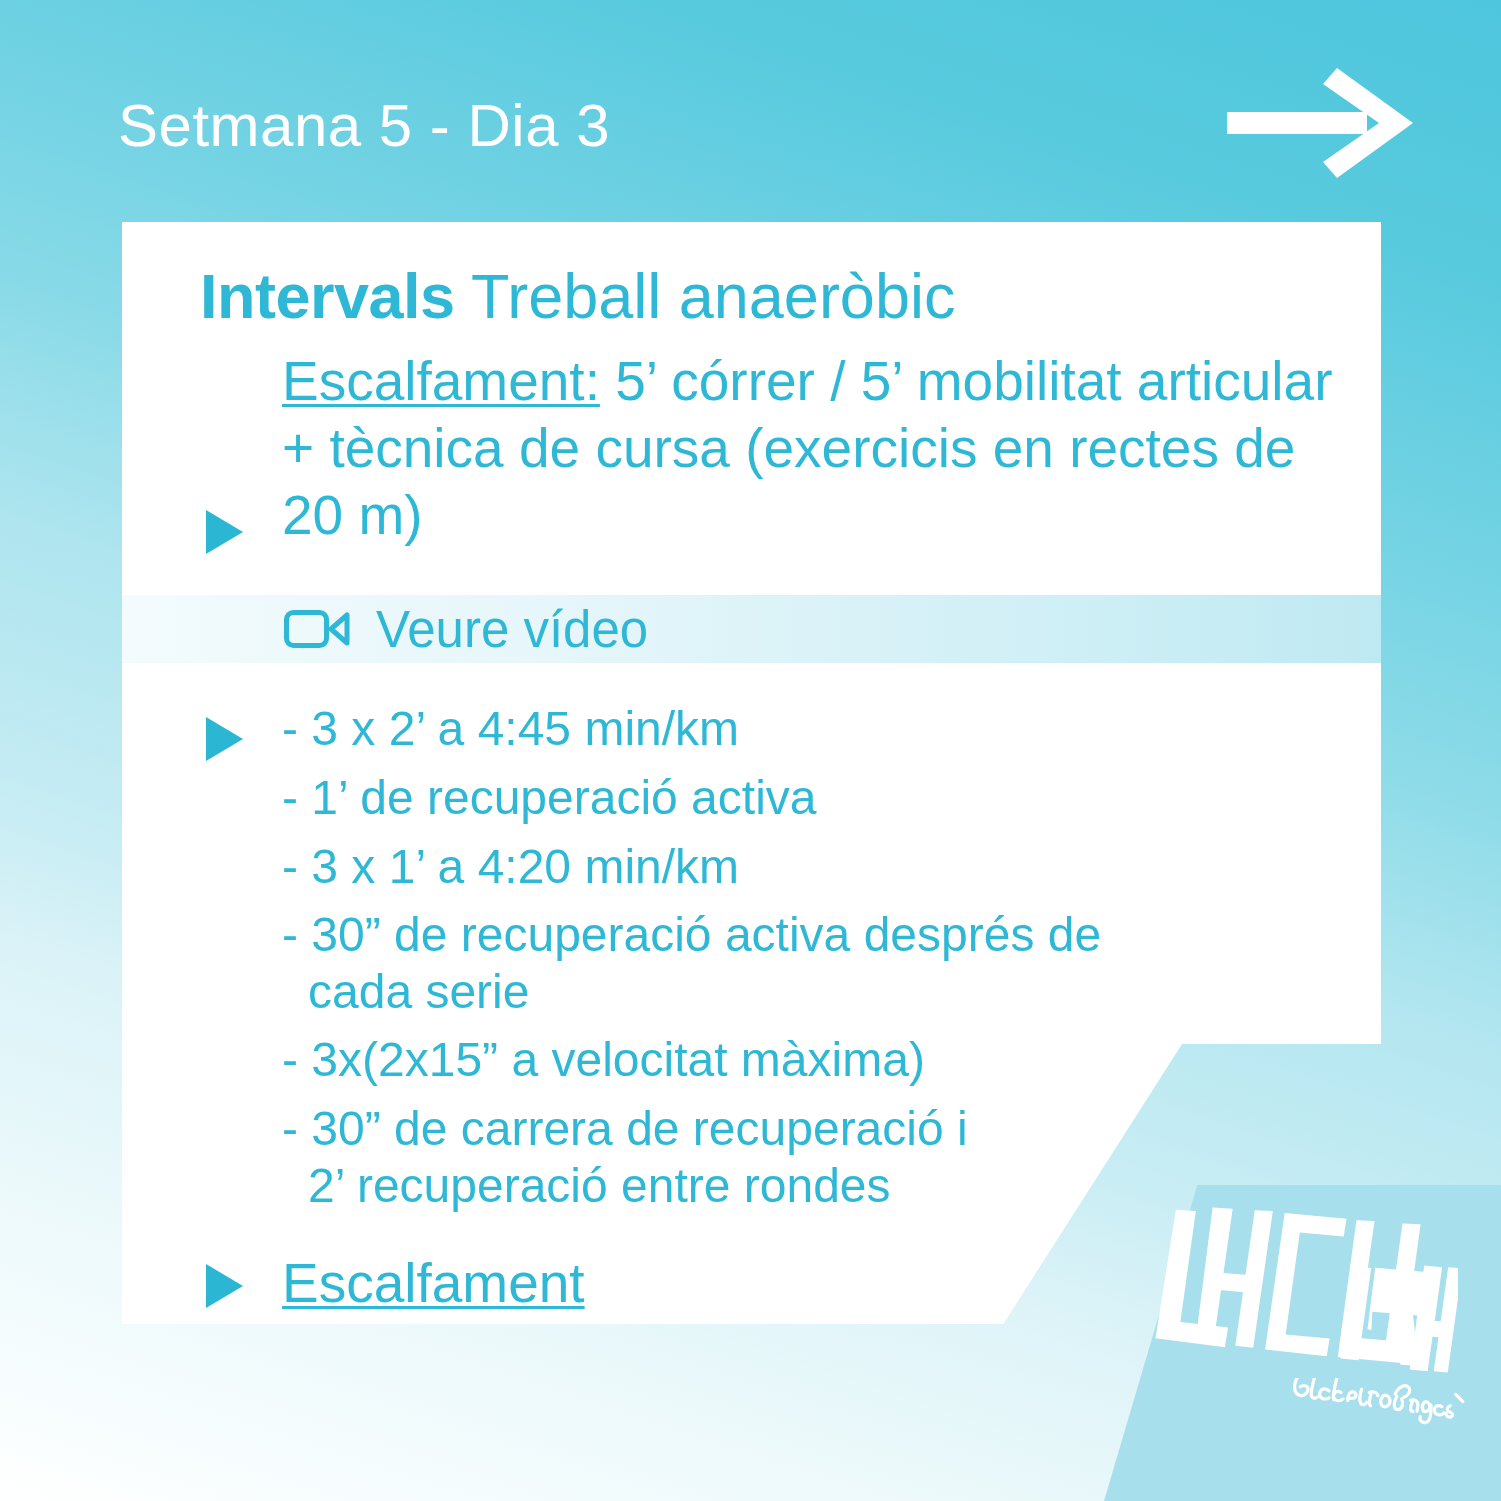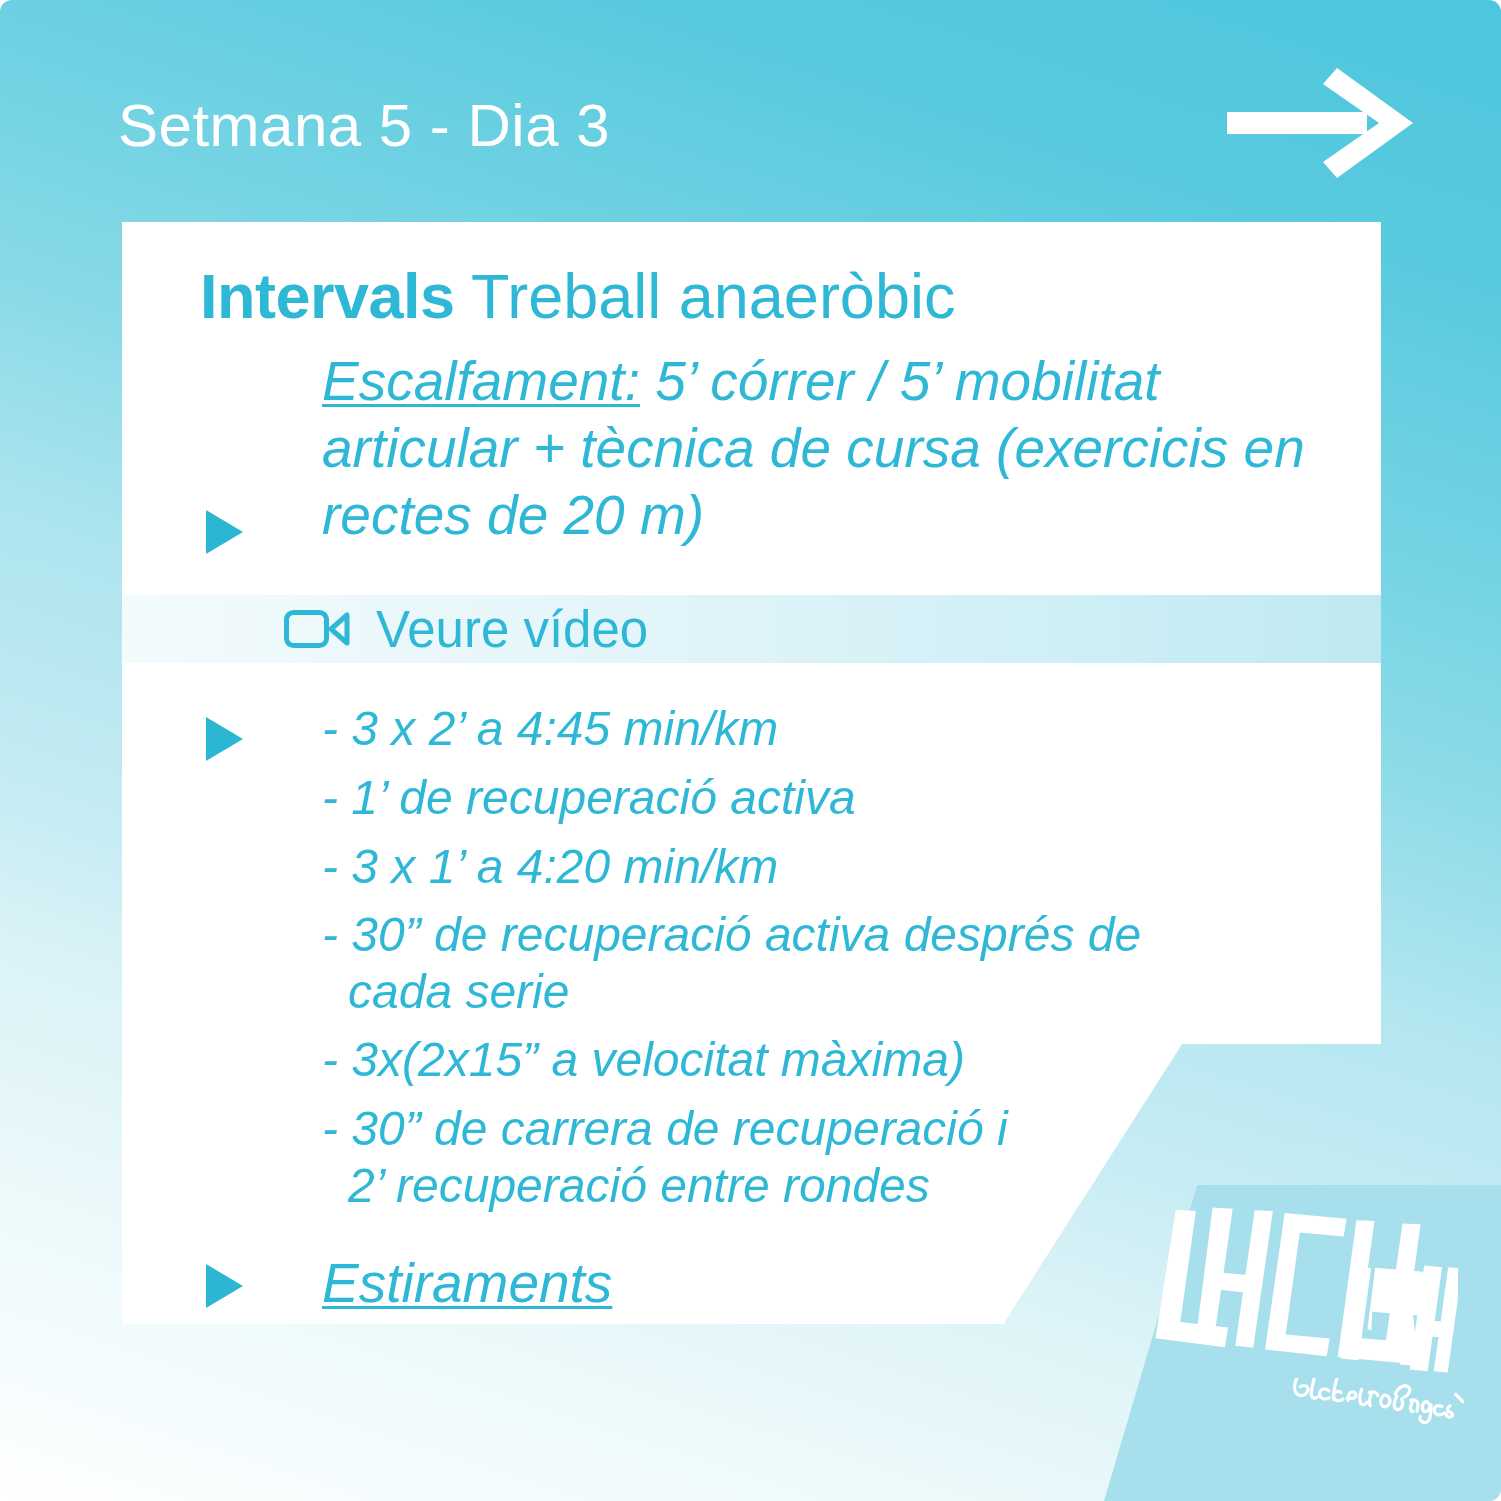--- a/index.html
+++ b/index.html
@@ -22,21 +22,20 @@
         #4ec6dd 0%,
         #58cade 14%,
         #76d4e4 30%,
         #9adfeb 46%,
         #bde9f2 60%,
         #d8f2f7 72%,
         #ecf9fb 84%,
         #f7fdfe 94%,
         #ffffff 100%);
     overflow: hidden;
-    border-radius: 12px;
   }
 
   
   .sheen {
     position: absolute;
     inset: 0;
     background:
       linear-gradient(200deg, rgba(255,255,255,0.00) 40%, rgba(255,255,255,0.10) 52%, rgba(255,255,255,0.00) 64%),
       linear-gradient(200deg, rgba(255,255,255,0.00) 66%, rgba(255,255,255,0.07) 74%, rgba(255,255,255,0.00) 82%);
     pointer-events: none;
@@ -95,24 +94,23 @@
     white-space: nowrap;
   }
   .card-title .bold {
     font-weight: 700;
     letter-spacing: -0.5px;
   }
 
   
   .bullet-block {
     position: relative;
-    padding-left: 116px;
+    padding-left: 76px;
     padding-right: 20px;
     color: #2fb8d6;
-    font-style: italic;
   }
   .tri-icon {
     position: absolute;
     left: 84px;
     width: 0;
     height: 0;
     border-top: 22px solid transparent;
     border-bottom: 22px solid transparent;
     border-left: 37px solid #2bb6d4;
   }
@@ -263,21 +261,21 @@
   cada serie</li>
           <li>- 3x(2x15” a velocitat màxima)</li>
           <li>- 30” de carrera de recuperació i
   2’ recuperació entre rondes</li>
         </ul>
       </div>
 
       <div class="bullet-block" id="stretch-block">
         <span class="tri-icon"></span>
         <div class="bullet-text">
-          <span class="u">Estiraments</span>
+          <span class="u">Escalfament</span>
         </div>
       </div>
 
     </div>
   </div>
 
   <div class="logo-badge"></div>
 
   <div class="logo-wrap">
     <div class="logo-mark">

